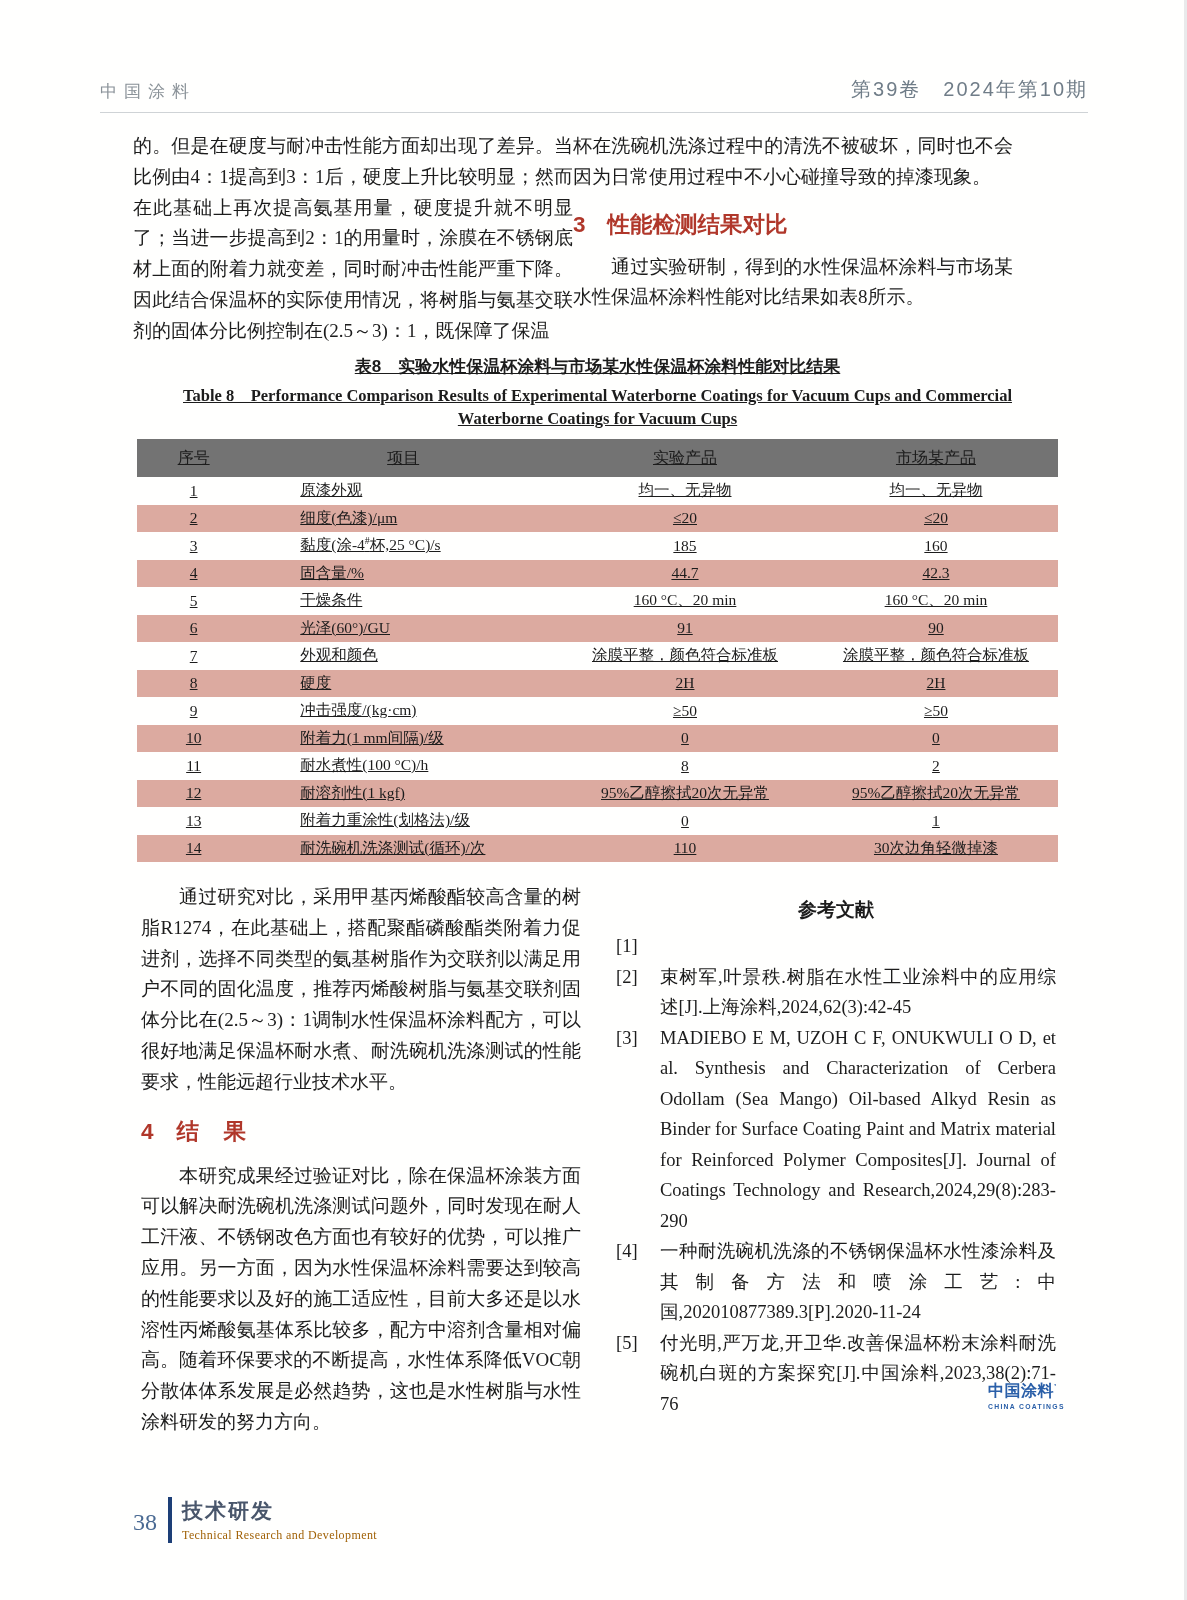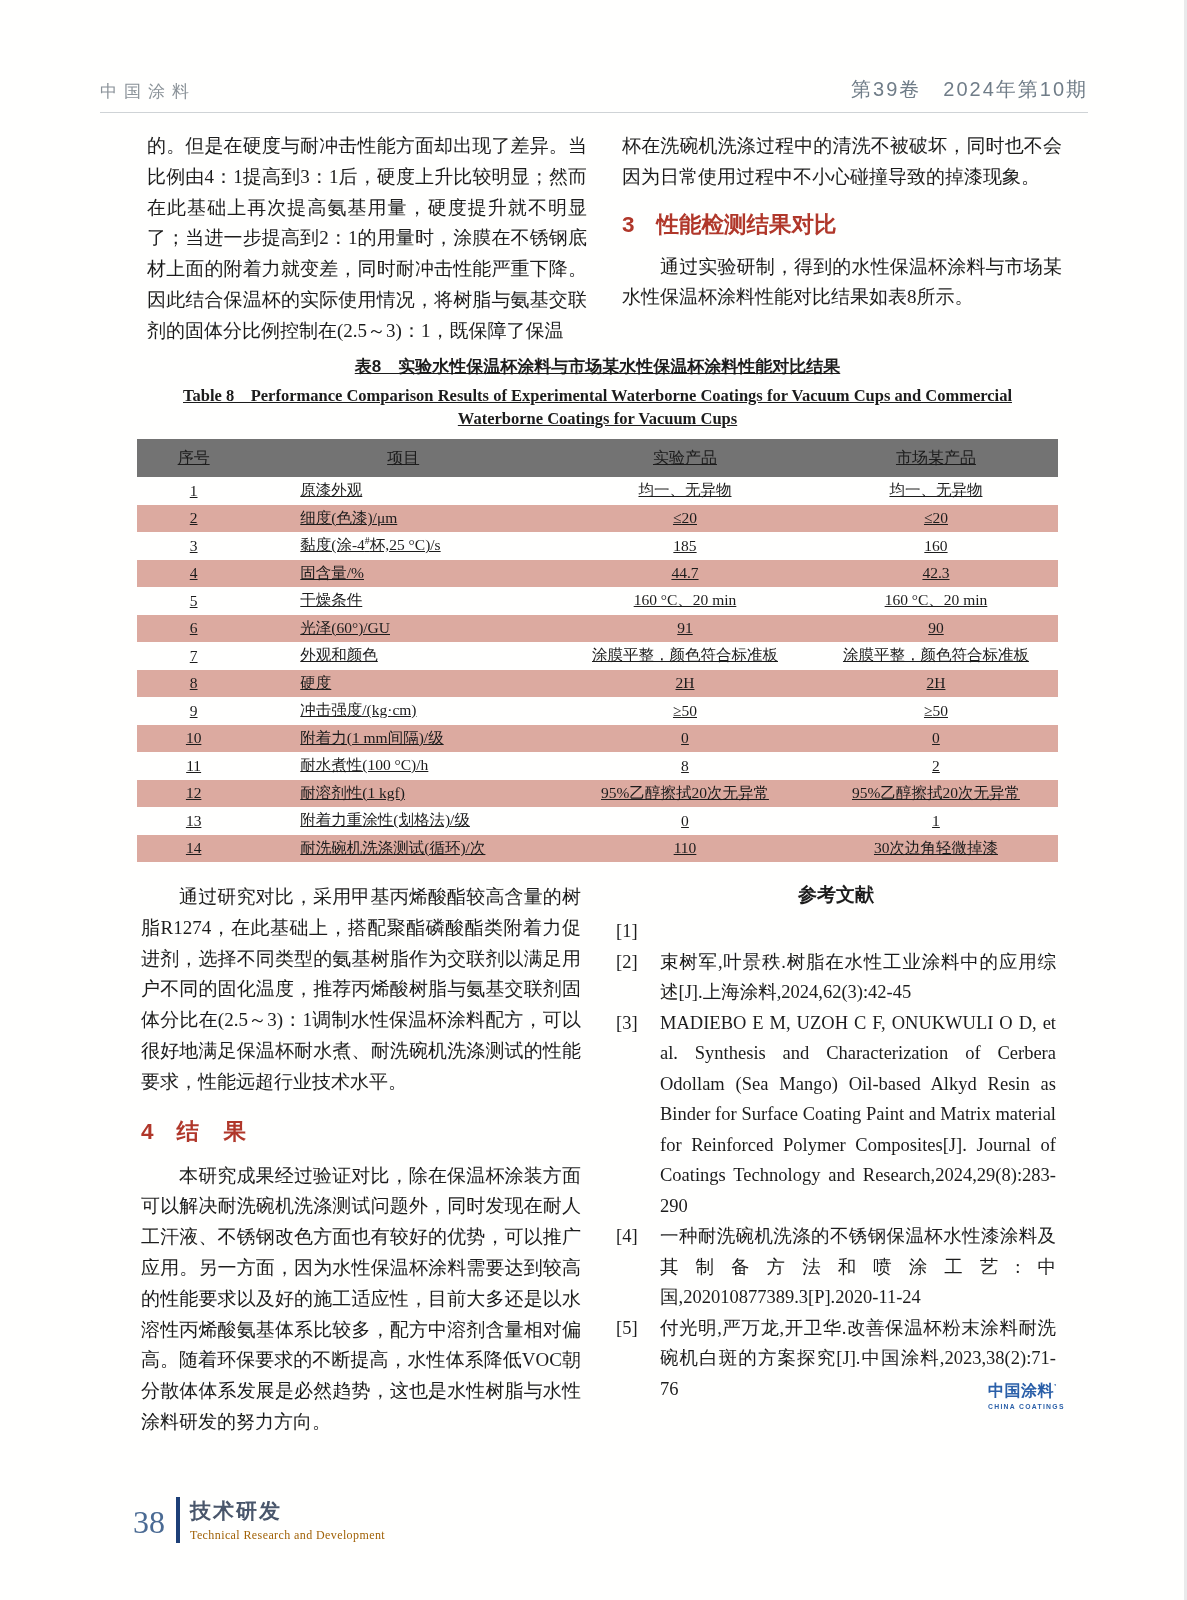--- a/index.html
+++ b/index.html
@@ -32,22 +32,22 @@
   .indent{text-indent:2em;}
   .section-heading{
     font-family:"Liberation Sans","DejaVu Sans",sans-serif;
     color:#b0372a;font-weight:bold;font-size:22.5px;margin:0;
     display:flex;align-items:baseline;
   }
   .section-heading .sec-num{margin-right:22px;}
 
   
   .top-columns{
-    position:absolute;top:131px;left:147px;width:915px;
-    display:flex;gap:35px;
+    position:absolute;top:131px;left:133px;width:915px;
+    display:flex;
   }
   .col{width:440px;}
   .col .section-heading{margin:16px 0 12px 0;}
 
   
   .table-block{position:absolute;top:355px;left:137px;width:921px;text-decoration:underline;}
   .tbl-caption-cn{
     font-family:"Liberation Sans","DejaVu Sans",sans-serif;
     font-weight:bold;font-size:17px;text-align:center;margin:0 0 6px 0;
   }
@@ -71,21 +71,21 @@
   
   .bottom-columns{
     position:absolute;top:882px;left:141px;width:915px;
     display:flex;gap:35px;
   }
   .bottom-columns .section-heading{margin:18px 0 14px 0;letter-spacing:1px;}
 
   
   .ref-title{
     font-family:"Liberation Sans","DejaVu Sans",sans-serif;
-    font-weight:bold;font-size:19px;text-align:center;margin:0 0 8px 0;
+    font-weight:bold;font-size:19px;text-align:center;margin:15px 0 8px 0;
   }
   .ref-item{display:flex;font-size:18.5px;line-height:30.5px;}
   .ref-num{width:44px;flex-shrink:0;}
   .ref-text{flex:1;text-align:justify;}
 
   
   .cc-logo{position:absolute;left:988px;top:1381px;text-align:left;}
   .cc-logo .cn{
     font-family:"Liberation Sans","DejaVu Sans",sans-serif;
     font-weight:bold;font-size:16px;color:#2a5fa8;letter-spacing:0.5px;
@@ -95,21 +95,21 @@
   .cc-logo .en{
     font-family:"Liberation Sans","DejaVu Sans",sans-serif;
     font-weight:bold;font-size:6.8px;color:#2a5fa8;letter-spacing:1.3px;margin-top:1px;
   }
 
   
   .page-footer{
     position:absolute;left:133px;top:1497px;display:flex;align-items:stretch;
   }
   .page-num{
-    font-size:32px;color:#4a6a93;align-self:flex-end;
+    font-size:24px;color:#4a6a93;align-self:flex-end;
     margin-right:11px;line-height:26px;padding-bottom:8px;
   }
   .footer-bar{width:4px;background:#1d3f77;margin-right:10px;height:46px;}
   .footer-text .cn{
     font-family:"Liberation Sans","DejaVu Sans",sans-serif;
     font-weight:bold;font-size:21px;color:#49566b;letter-spacing:2px;
   }
   .footer-text .en{
     font-size:12px;color:#a16207;margin-top:3px;letter-spacing:0.4px;
   }

